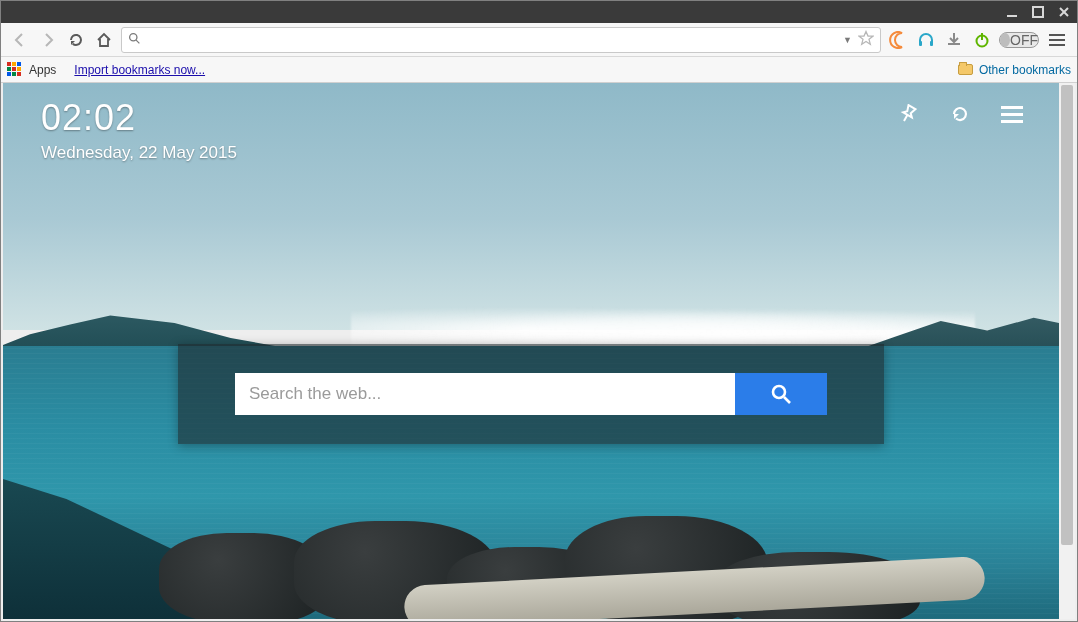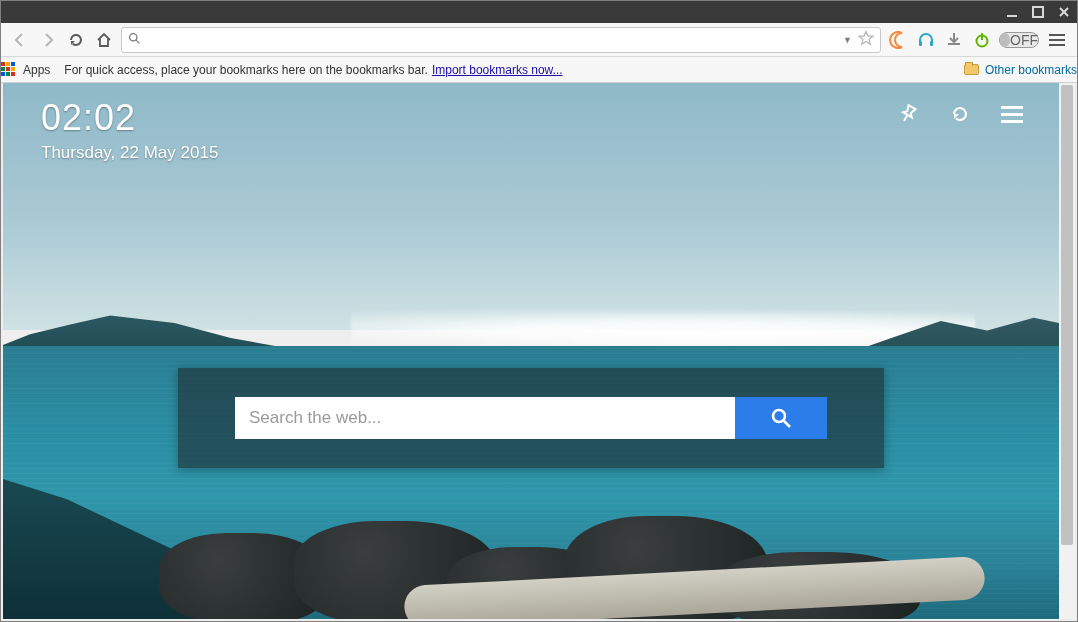--- a/index.html
+++ b/index.html
@@ -31,21 +31,21 @@
 .omnibox .caret { color:#7a7a7a; font-size:9px; }
 .omnibox .star { color:#b7b7b7; }
 .ext-icon { width:22px; height:22px; display:flex; align-items:center; justify-content:center; }
 .toggle { width:40px; height:16px; border:1px solid #999; border-radius:8px; background:#e8e8e8; display:flex; align-items:center; font-size:14px; color:#666; position:relative; }
 .toggle .knob { width:14px; height:14px; background:#bdbdbd; border-radius:50%; }
 .toggle .lbl { flex:1; text-align:center; }
 .menu-btn { width:24px; height:24px; display:flex; flex-direction:column; justify-content:center; align-items:center; gap:3px; }
 .menu-btn span { width:16px; height:2px; background:#555; }
 
 
-.bookbar { height:26px; background:#f7f7f7; border-bottom:1px solid #d0d0d0; display:flex; align-items:center; padding:0 0; font-size:12px; color:#333; }
+.bookbar { height:26px; background:#f7f7f7; border-bottom:1px solid #d0d0d0; display:flex; align-items:center; padding:0 6px; font-size:12px; color:#333; }
 .apps-icon { width:16px; height:16px; display:grid; grid-template-columns:repeat(3,4px); grid-template-rows:repeat(3,4px); gap:1px; margin-right:6px; }
 .apps-icon i:nth-child(1){background:#d62d20;} .apps-icon i:nth-child(2){background:#ffa700;} .apps-icon i:nth-child(3){background:#0057e7;}
 .apps-icon i:nth-child(4){background:#008744;} .apps-icon i:nth-child(5){background:#d62d20;} .apps-icon i:nth-child(6){background:#ffa700;}
 .apps-icon i:nth-child(7){background:#0057e7;} .apps-icon i:nth-child(8){background:#008744;} .apps-icon i:nth-child(9){background:#d62d20;}
 .bookbar .apps-link { color:#333; margin-right:14px; }
 .bookbar .hint { color:#333; }
 .bookbar .import { color:#1a0dab; text-decoration:underline; margin-left:4px; }
 .bookbar .spacer { flex:1; }
 .folder-icon { width:15px; height:11px; background:#f4c869; border:1px solid #c79d3f; border-radius:2px; margin-right:6px; position:relative; }
 .folder-icon::before { content:""; position:absolute; top:-3px; left:0; width:6px; height:3px; background:#f4c869; border:1px solid #c79d3f; border-bottom:none; border-radius:1px 1px 0 0; }
@@ -78,21 +78,21 @@
 
 .clock { position:absolute; top:14px; left:38px; color:#fff; text-shadow:0 1px 2px rgba(0,0,0,.35); }
 .clock .time { font-size:36px; font-weight:300; letter-spacing:1px; }
 .clock .date { font-size:17px; font-weight:300; margin-top:4px; }
 
 .top-actions { position:absolute; top:20px; right:36px; display:flex; gap:30px; align-items:center; }
 .ta { color:#fff; width:22px; height:22px; display:flex; align-items:center; justify-content:center; }
 .ta.menu span{ width:22px; height:3px; background:#fff; display:block; }
 .ta.menu { flex-direction:column; gap:4px; }
 
-.search-panel { position:absolute; top:285px; left:50%; transform:translateX(-50%); width:706px; height:100px; background:rgba(30,40,44,.6); display:flex; align-items:center; justify-content:center; box-shadow:0 2px 10px rgba(0,0,0,.3); }
+.search-panel { position:absolute; top:261px; left:50%; transform:translateX(-50%); width:706px; height:100px; background:rgba(30,40,44,.6); display:flex; align-items:center; justify-content:center; box-shadow:0 2px 10px rgba(0,0,0,.3); }
 .search-box { display:flex; height:42px; }
 .search-box input { width:500px; border:none; outline:none; padding:0 14px; font-size:17px; color:#333; }
 .search-box input::placeholder { color:#9a9a9a; }
 .search-btn { width:92px; background:#2b7de9; display:flex; align-items:center; justify-content:center; border:none; }
 .search-btn svg { fill:#fff; }
 </style>
 </head>
 <body>
 
 <div class="frame">
@@ -194,21 +194,20 @@
         <i></i>
         <i></i>
         <i></i>
         <i></i>
         <i></i>
         <i></i>
         <i></i>
         <i></i>
       </div>
     <span class="apps-link">Apps</span>
-    <span class="hint">For quick access, place your bookmarks here on the bookmarks bar.</span>
     <a href="#" class="import">Import bookmarks now...</a>
     <div class="spacer"></div>
     <div class="folder-icon"></div>
     <span class="other">Other bookmarks</span>
   </div>
 
   <div class="viewport">
     <div class="content">
       <div class="scenery">
         <div class="sky"></div>
@@ -223,21 +222,21 @@
             <div class="rock r2"></div>
             <div class="rock r3"></div>
             <div class="rock r4"></div>
             <div class="rock r5"></div>
         </div>
         <div class="log"></div>
       </div>
 
       <div class="clock">
         <div class="time">02:02</div>
-        <div class="date">Thursday,  22  May  2015</div>
+        <div class="date">Wednesday,  22  May  2015</div>
       </div>
 
       <div class="top-actions">
         <div class="ta">
           <svg width="20" height="20" viewBox="0 0 20 20">
               <path d="M6 2 L14 2 L12 8 L15 11 L5 11 L8 8 Z M10 11 L10 18" fill="none" stroke="#fff" stroke-width="2" transform="rotate(30 10 10)"></path>
             </svg>
         </div>
         <div class="ta">
           <svg width="20" height="20" viewBox="0 0 20 20">

